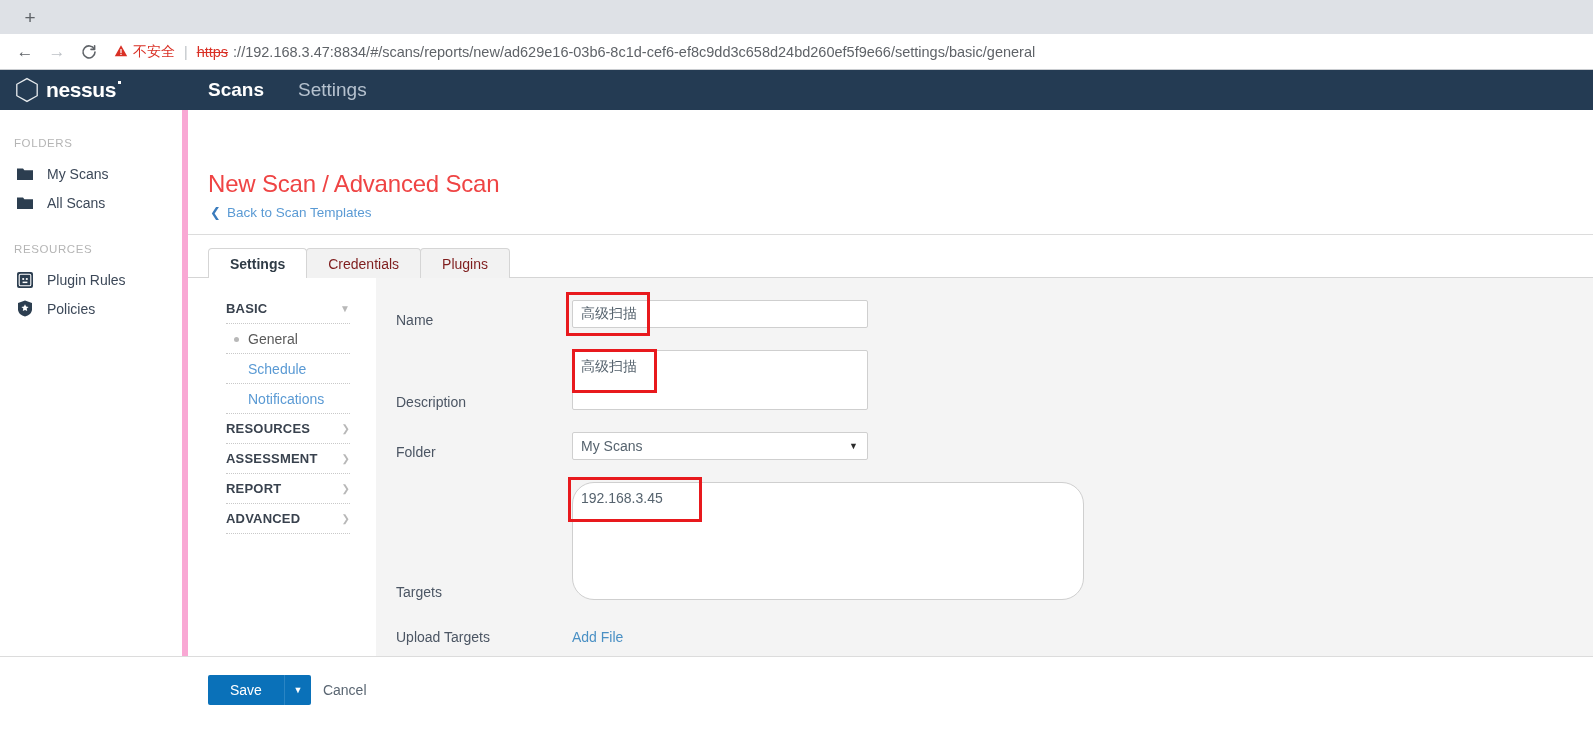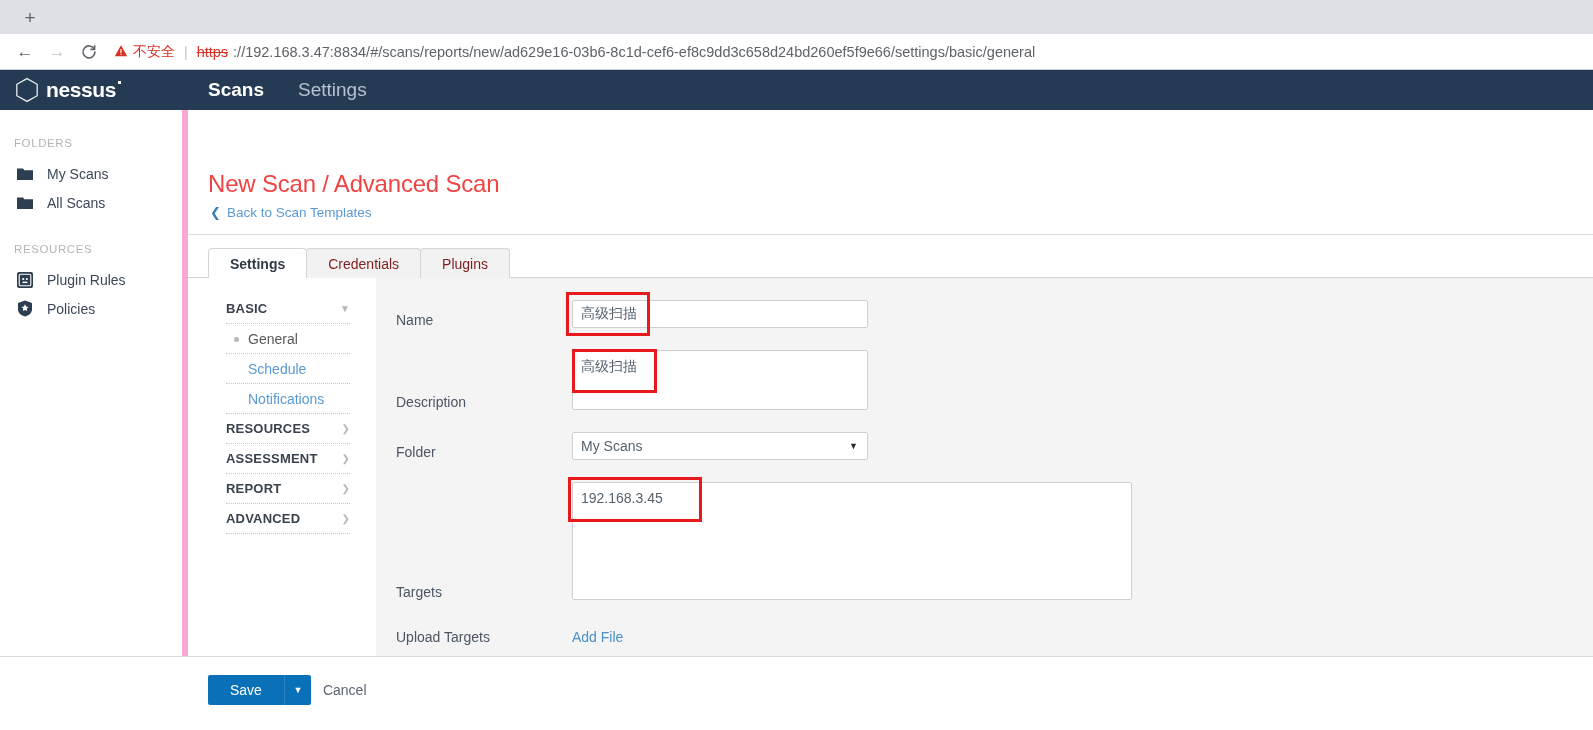--- a/index.html
+++ b/index.html
@@ -136,21 +136,21 @@
   .inp {
     height: 28px; width: 296px; background: #fff; border: 1px solid #cfcfcf;
     border-radius: 2px; font-size: 14px; color: #56636e; padding: 0 8px;
     display: flex; align-items: center; font-family: inherit;
   }
   .ta {
     width: 296px; height: 60px; background: #fff; border: 1px solid #cfcfcf;
     border-radius: 2px; font-size: 14px; color: #56636e; padding: 6px 8px;
     font-family: inherit; line-height: 1.3;
   }
-  .ta.big { width: 560px; height: 118px; }
+  .ta.big { width: 512px; height: 118px; border-radius: 22px; }
   .sel {
     height: 28px; width: 296px; background: #fff; border: 1px solid #cfcfcf;
     border-radius: 2px; font-size: 14px; color: #56636e;
     display: flex; align-items: center; justify-content: space-between;
     padding: 0 9px 0 8px;
   }
   .sel-caret { font-size: 9px; color: #2b2b2b; }
   .link { font-size: 14px; color: #4a90c4; padding-top: 5px; }
 
   

